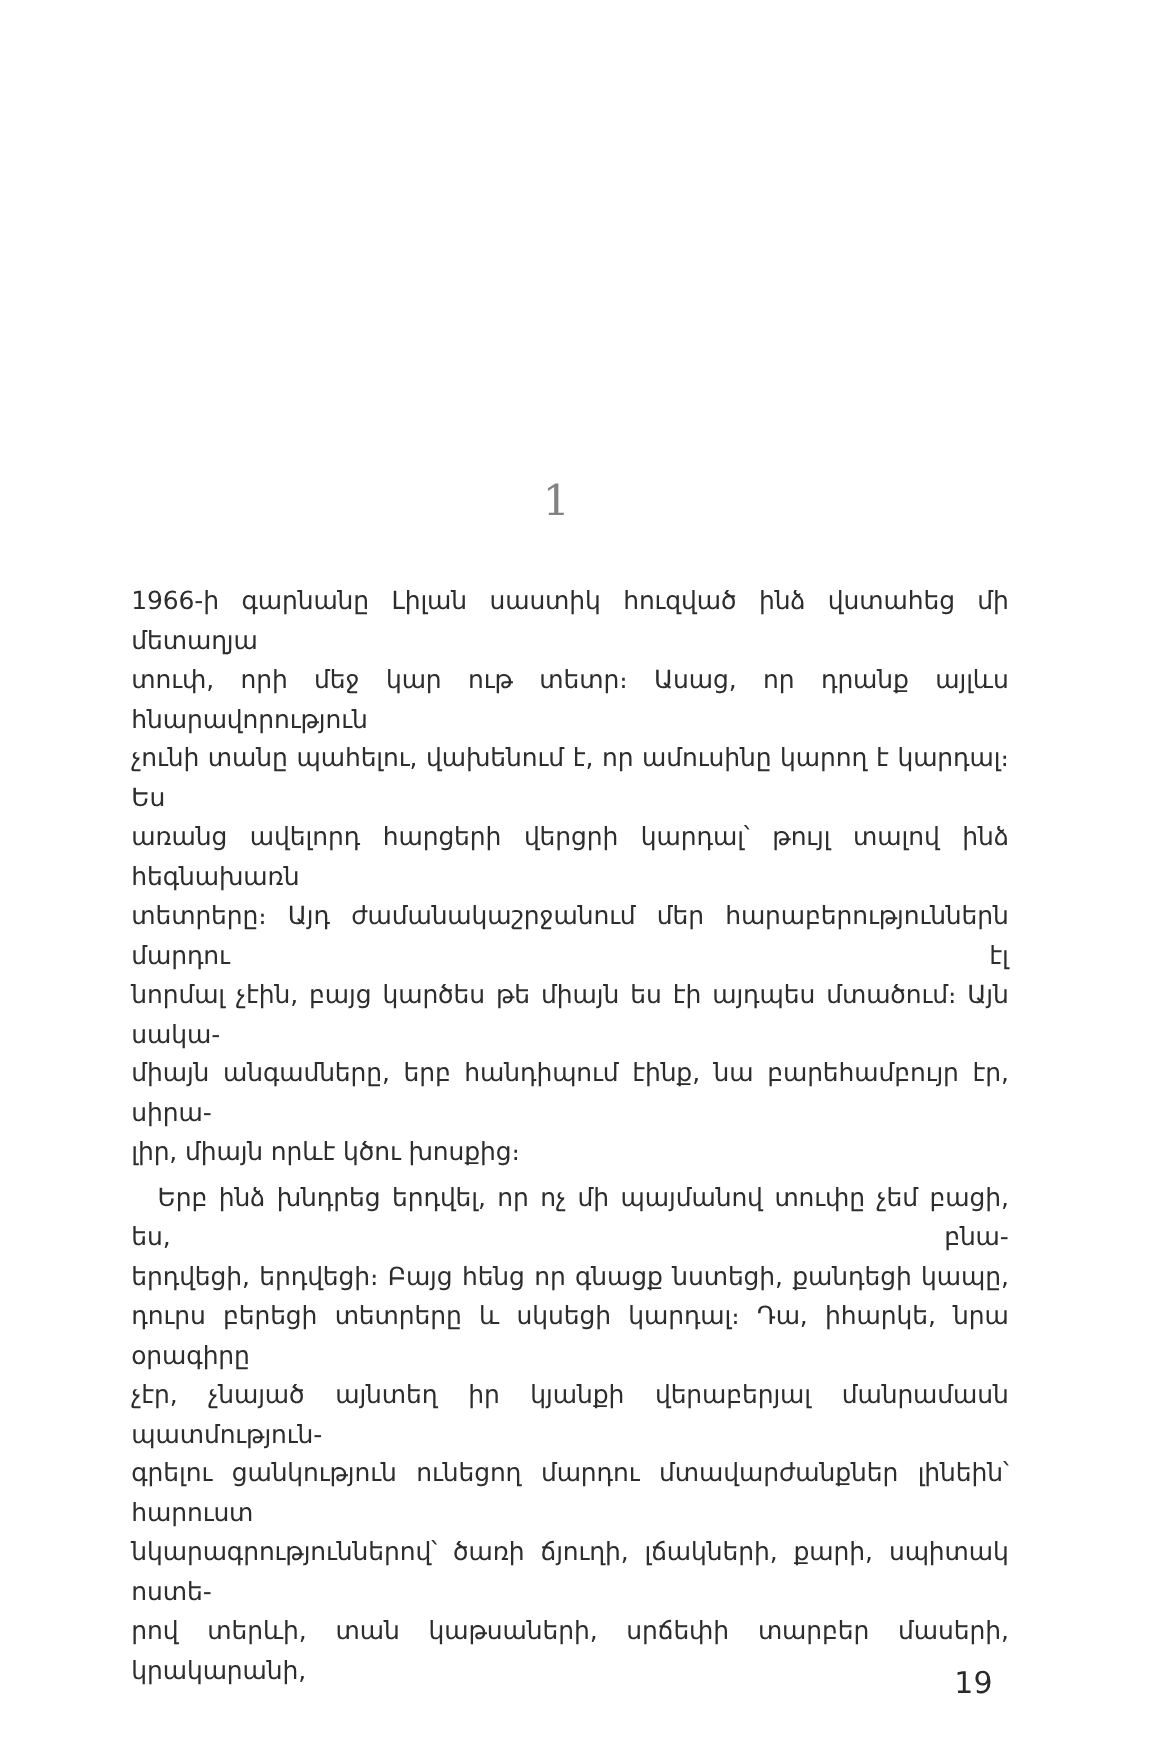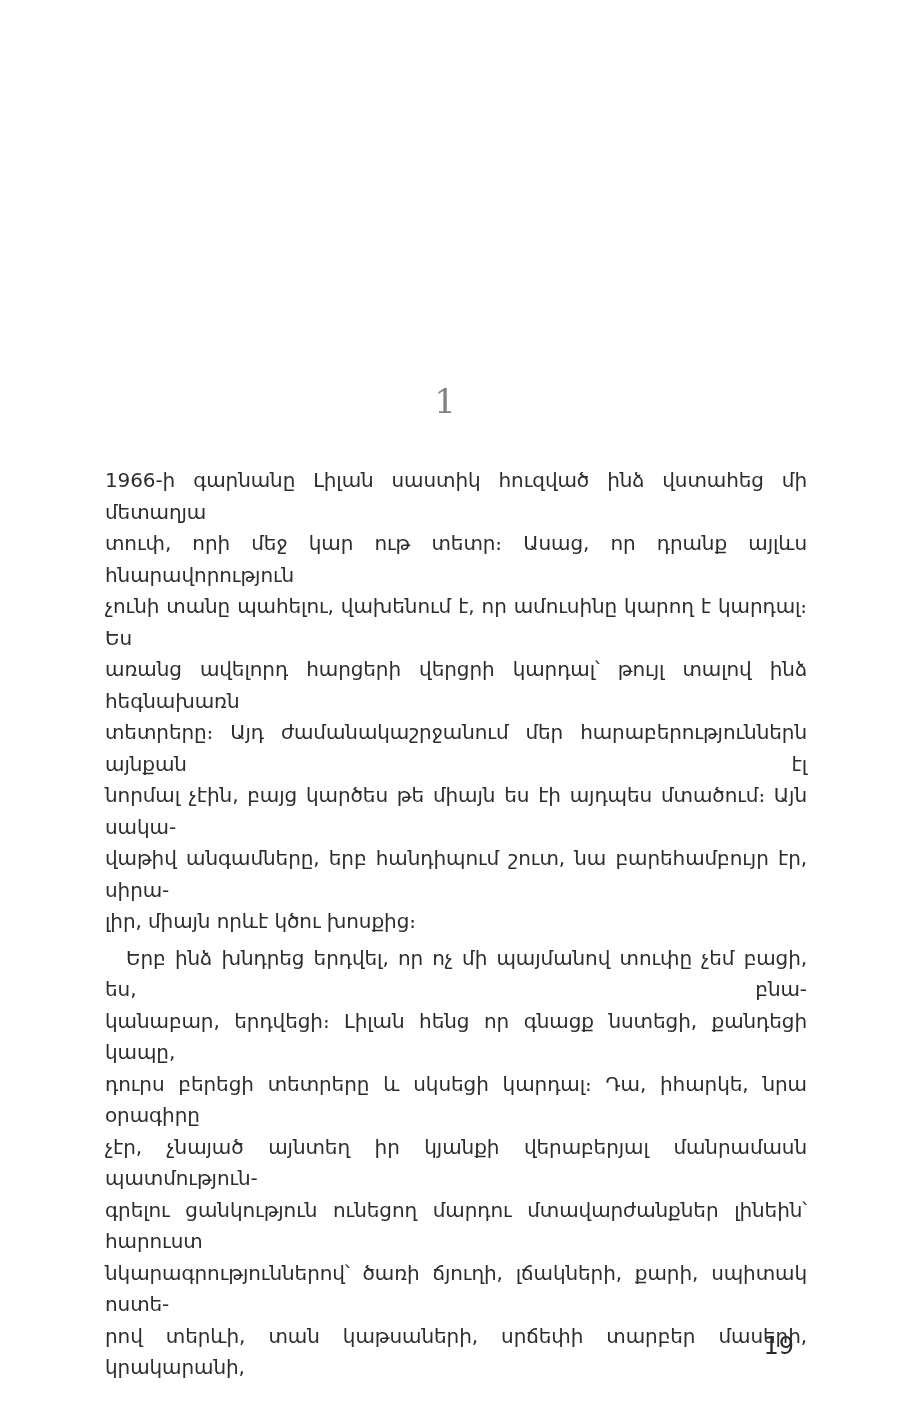--- a/index.html
+++ b/index.html
@@ -70,29 +70,29 @@
 
   <div class="chapter-number">1</div>
 
   <div class="text-block">
 
     <p class="para">
       <span class="line">1966-ի գարնանը Լիլան սաստիկ հուզված ինձ վստահեց մի մետաղյա</span>
       <span class="line">տուփ, որի մեջ կար ութ տետր։ Ասաց, որ դրանք այլևս հնարավորություն</span>
       <span class="line">չունի տանը պահելու, վախենում է, որ ամուսինը կարող է կարդալ։ Ես</span>
       <span class="line">առանց ավելորդ հարցերի վերցրի կարդալ՝ թույլ տալով ինձ հեգնախառն</span>
-      <span class="line">տետրերը։ Այդ ժամանակաշրջանում մեր հարաբերություններն այնքան էլ</span>
+      <span class="line">տետրերը։ Այդ ժամանակաշրջանում մեր հարաբերություններն մարդու էլ</span>
       <span class="line">նորմալ չէին, բայց կարծես թե միայն ես էի այդպես մտածում։ Այն սակա-</span>
-      <span class="line">վաթիվ անգամները, երբ հանդիպում շուտ, նա բարեհամբույր էր, սիրա-</span>
+      <span class="line">միայն անգամները, երբ հանդիպում էինք, նա բարեհամբույր էր, սիրա-</span>
       <span class="line last-short">լիր, միայն որևէ կծու խոսքից։</span>
     </p>
 
     <p class="para">
       <span class="line indent">Երբ ինձ խնդրեց երդվել, որ ոչ մի պայմանով տուփը չեմ բացի, ես, բնա-</span>
-      <span class="line">կանաբար, երդվեցի։ Լիլան հենց որ գնացք նստեցի, քանդեցի կապը,</span>
+      <span class="line">երդվեցի, երդվեցի։ Բայց հենց որ գնացք նստեցի, քանդեցի կապը,</span>
       <span class="line">դուրս բերեցի տետրերը և սկսեցի կարդալ։ Դա, իհարկե, նրա օրագիրը</span>
       <span class="line">չէր, չնայած այնտեղ իր կյանքի վերաբերյալ մանրամասն պատմություն-</span>
       <span class="line">գրելու ցանկություն ունեցող մարդու մտավարժանքներ լինեին՝ հարուստ</span>
       <span class="line">նկարագրություններով՝ ծառի ճյուղի, լճակների, քարի, սպիտակ ոստե-</span>
       <span class="line">րով տերևի, տան կաթսաների, սրճեփի տարբեր մասերի, կրակարանի,</span>
 
     </p>
 
   </div>
 

